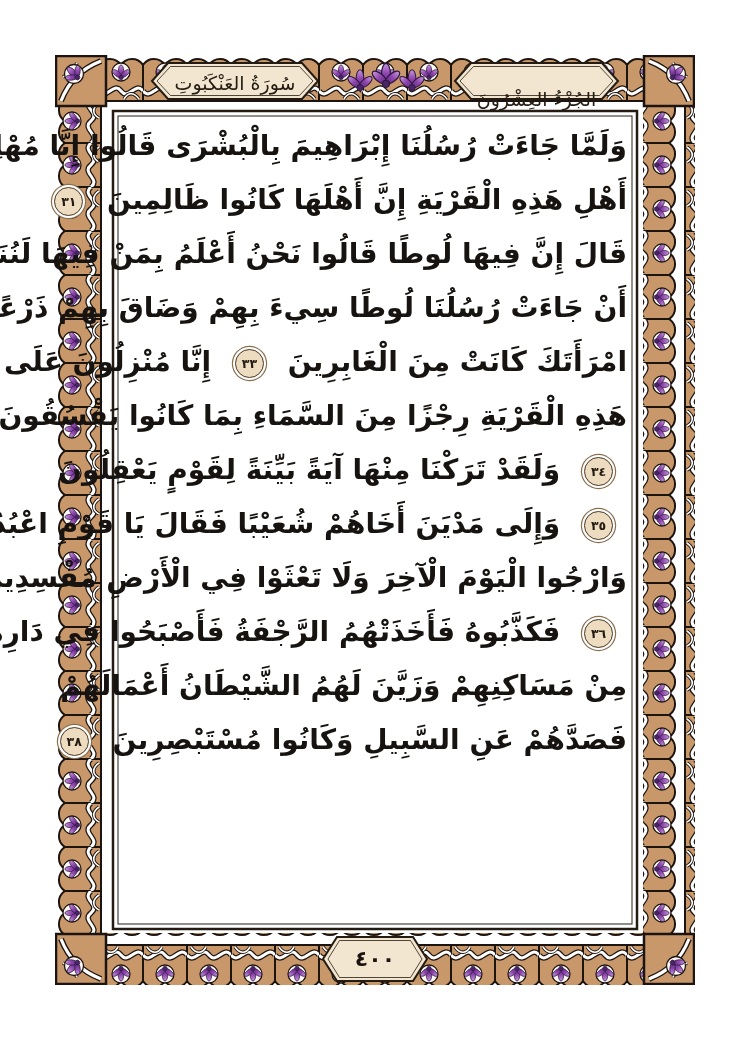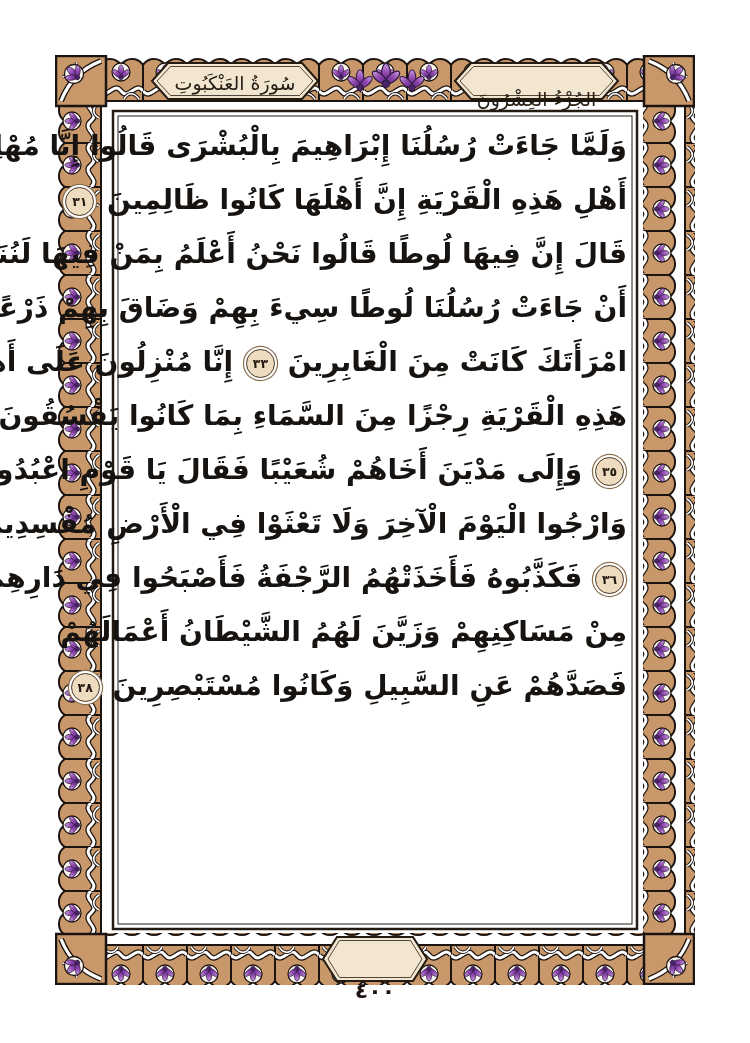--- a/index.html
+++ b/index.html
@@ -26,27 +26,27 @@
   .qline{
     height:54px;line-height:54px;font-size:28px;font-weight:bold;
     text-align:justify;text-align-last:justify;white-space:nowrap;
   }
   .ayah-m{
     display:inline-flex;align-items:center;justify-content:center;
     width:27px;height:27px;border-radius:50%;
     background:#EDDCC0;border:1.5px solid #4a3826;
     box-shadow:0 0 0 2px #ffffff,0 0 0 3.2px #8a6f4e;
     font-size:12.5px;font-weight:bold;color:#241c12;
-    vertical-align:middle;margin:0 3px;line-height:normal;
+    vertical-align:middle;margin:0 14px;line-height:normal;
   }
   
   .page-number{
     position:absolute;left:320px;top:941px;width:110px;height:36px;
     line-height:36px;text-align:center;font-size:22px;font-weight:bold;
-    color:#1c1410;direction:rtl;margin-top:32px;
+    color:#1c1410;direction:rtl;
   }
 </style>
 </head>
 <body>
 
 <div class="page">
 
   <svg class="frame-svg" viewBox="0 0 640 930" xmlns="http://www.w3.org/2000/svg">
     <defs>
       <linearGradient id="pg" x1="0" y1="0" x2="0" y2="1">
@@ -139,20 +139,21 @@
   <div class="cartouche-label juz-label">الجُزْءُ العِشْرُونَ</div>
   <div class="cartouche-label surah-label">سُورَةُ العَنْكَبُوتِ</div>
 
   <div class="text-area">
       <div class="qline"><span>وَلَمَّا جَاءَتْ رُسُلُنَا إِبْرَاهِيمَ بِالْبُشْرَى قَالُوا إِنَّا مُهْلِكُو</span></div>
       <div class="qline"><span>أَهْلِ هَذِهِ الْقَرْيَةِ إِنَّ أَهْلَهَا كَانُوا ظَالِمِينَ</span> <span class="ayah-m">٣١</span></div>
       <div class="qline"><span>قَالَ إِنَّ فِيهَا لُوطًا قَالُوا نَحْنُ أَعْلَمُ بِمَنْ فِيهَا لَنُنَجِّيَنَّهُ</span></div>
       <div class="qline"><span>أَنْ جَاءَتْ رُسُلُنَا لُوطًا سِيءَ بِهِمْ وَضَاقَ بِهِمْ ذَرْعًا</span></div>
       <div class="qline"><span>امْرَأَتَكَ كَانَتْ مِنَ الْغَابِرِينَ</span> <span class="ayah-m">٣٣</span> <span>إِنَّا مُنْزِلُونَ عَلَى أَهْلِ</span></div>
       <div class="qline"><span>هَذِهِ الْقَرْيَةِ رِجْزًا مِنَ السَّمَاءِ بِمَا كَانُوا يَفْسُقُونَ</span></div>
+      <div class="qline"><span class="ayah-m">٣٤</span> <span>وَلَقَدْ تَرَكْنَا مِنْهَا آيَةً بَيِّنَةً لِقَوْمٍ يَعْقِلُونَ</span></div>
       <div class="qline"><span class="ayah-m">٣٥</span> <span>وَإِلَى مَدْيَنَ أَخَاهُمْ شُعَيْبًا فَقَالَ يَا قَوْمِ اعْبُدُوا اللَّهَ</span></div>
       <div class="qline"><span>وَارْجُوا الْيَوْمَ الْآخِرَ وَلَا تَعْثَوْا فِي الْأَرْضِ مُفْسِدِينَ</span></div>
       <div class="qline"><span class="ayah-m">٣٦</span> <span>فَكَذَّبُوهُ فَأَخَذَتْهُمُ الرَّجْفَةُ فَأَصْبَحُوا فِي دَارِهِمْ</span></div>
       <div class="qline"><span>مِنْ مَسَاكِنِهِمْ وَزَيَّنَ لَهُمُ الشَّيْطَانُ أَعْمَالَهُمْ</span></div>
       <div class="qline"><span>فَصَدَّهُمْ عَنِ السَّبِيلِ وَكَانُوا مُسْتَبْصِرِينَ</span> <span class="ayah-m">٣٨</span></div>
     </div>
 
   <div class="page-number">٤٠٠</div>
 
 </div>

